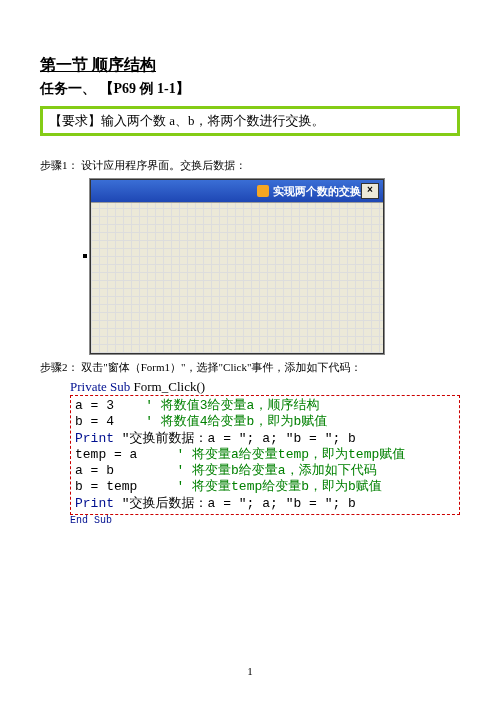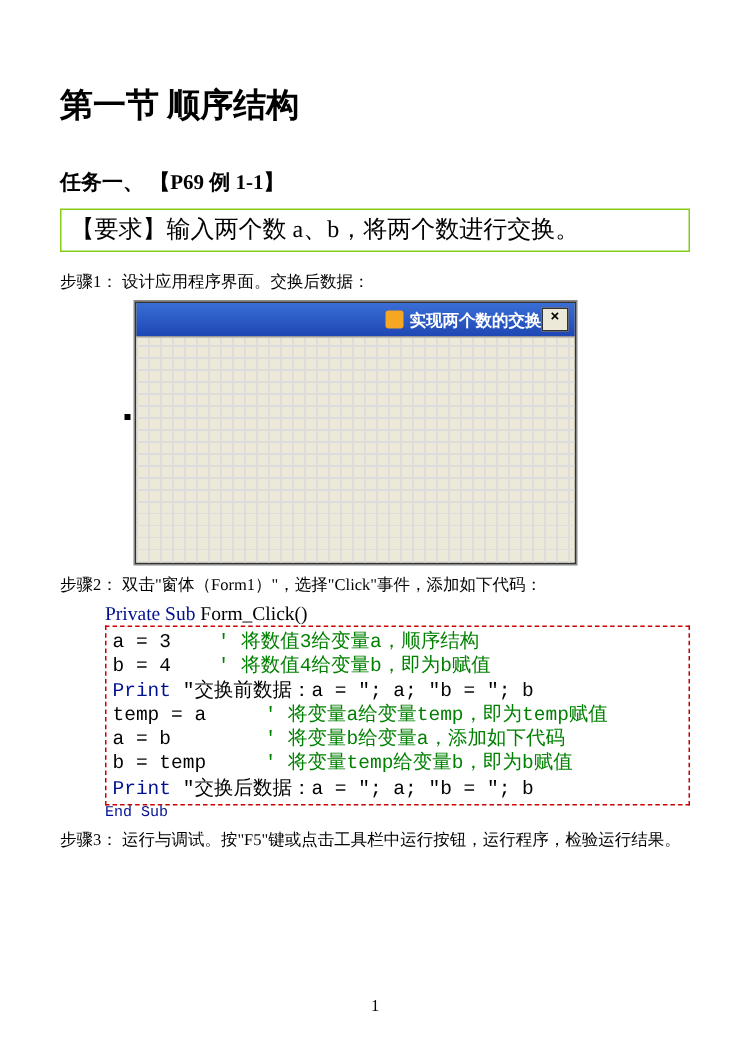--- a/index.html
+++ b/index.html
@@ -10,34 +10,35 @@
     background: #fff;
     font-family: "SimSun", serif;
     font-size: 11px;
     color: #000;
     position: relative;
   }
   .page {
     padding: 55px 40px 0 40px;
   }
   .h1 {
-    font-size: 22px;
+    font-size: 16px;
     font-weight: bold;
-    margin-bottom: 28px;
+    margin-bottom: 4px;
+    text-decoration: underline;
   }
   .h2 {
     font-size: 14px;
     font-weight: bold;
     margin-bottom: 8px;
   }
   .req-box {
-    border: 1px solid #84cc16;
+    border: 3px solid #84cc16;
     padding: 3px 6px;
-    margin-bottom: 12px;
-    font-size: 16px;
+    margin-bottom: 22px;
+    font-size: 13px;
   }
   .step {
     font-size: 11px;
     margin: 4px 0;
   }
   .win-wrap {
     margin: 6px 0 6px 50px;
   }
   .win {
     width: 292px;
@@ -165,16 +166,15 @@
     <div class="code-box"><span class="cbk">a = 3    </span><span class="cgr">' 将数值3给变量a，顺序结构</span>
 <span class="cbk">b = 4    </span><span class="cgr">' 将数值4给变量b，即为b赋值</span>
 <span class="cbl">Print</span><span class="cbk"> "交换前数据：a = "; a; "b = "; b</span>
 <span class="cbk">temp = a     </span><span class="cgr">' 将变量a给变量temp，即为temp赋值</span>
 <span class="cbk">a = b        </span><span class="cgr">' 将变量b给变量a，添加如下代码</span>
 <span class="cbk">b = temp     </span><span class="cgr">' 将变量temp给变量b，即为b赋值</span>
 <span class="cbl">Print</span><span class="cbk"> "交换后数据：a = "; a; "b = "; b</span></div>
     <div class="endsub">End Sub</div>
   </div>
 
-  <div class="step">步骤3：  运行与调试。按"F5"键或点击工具栏中运行按钮，运行程序，检验运行结果。</div>
 </div>
 
 <div class="pagenum">1</div>
 
 </body></html>

